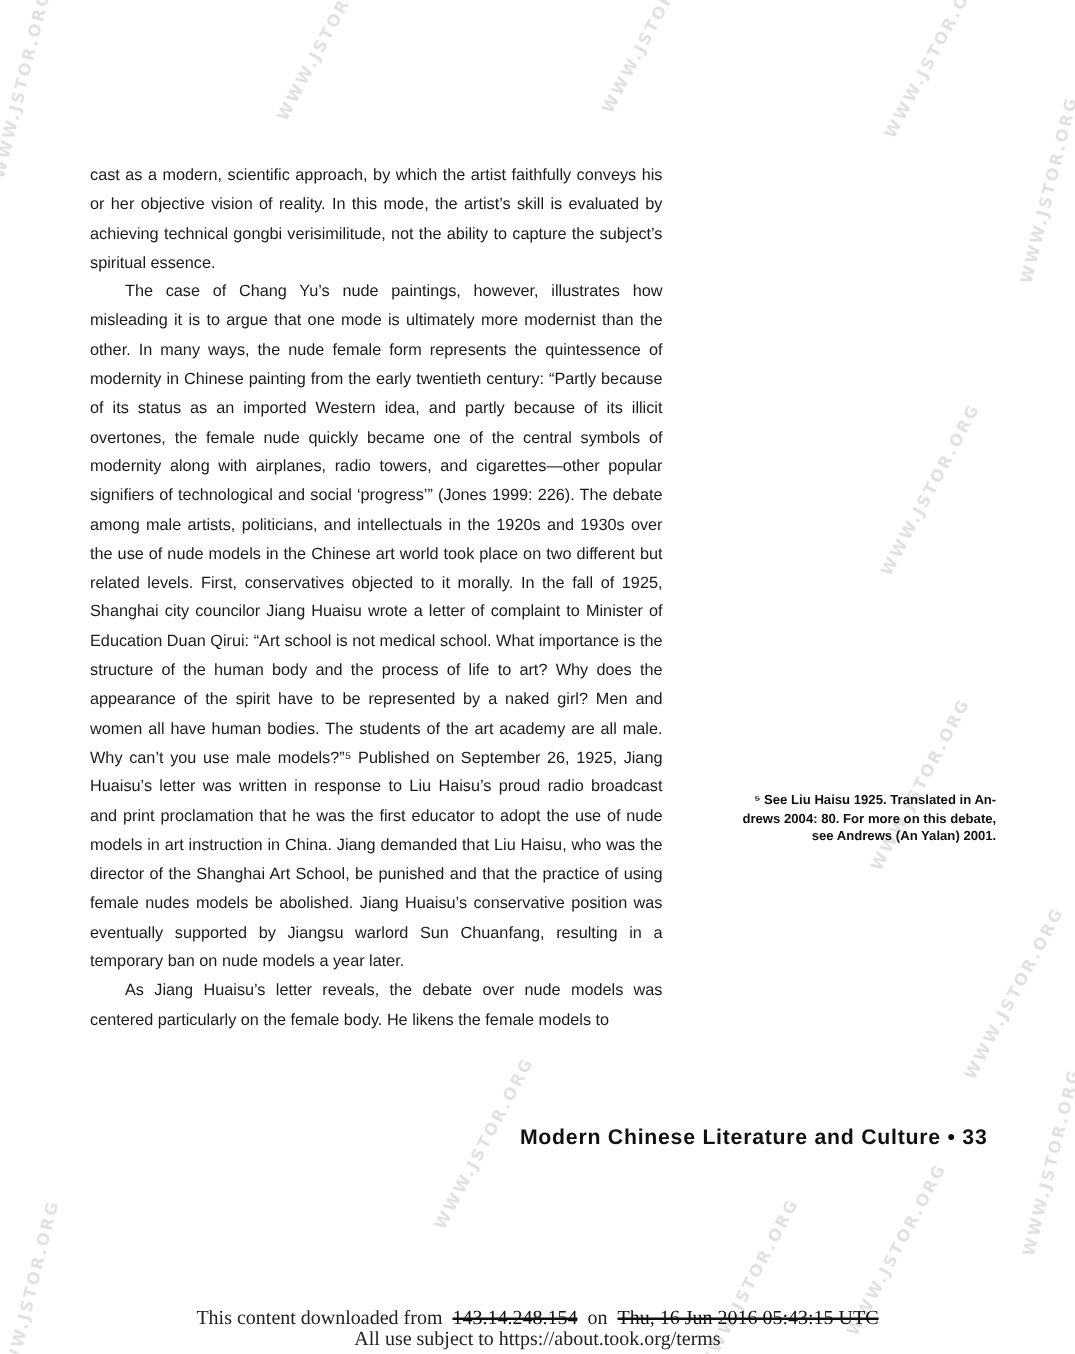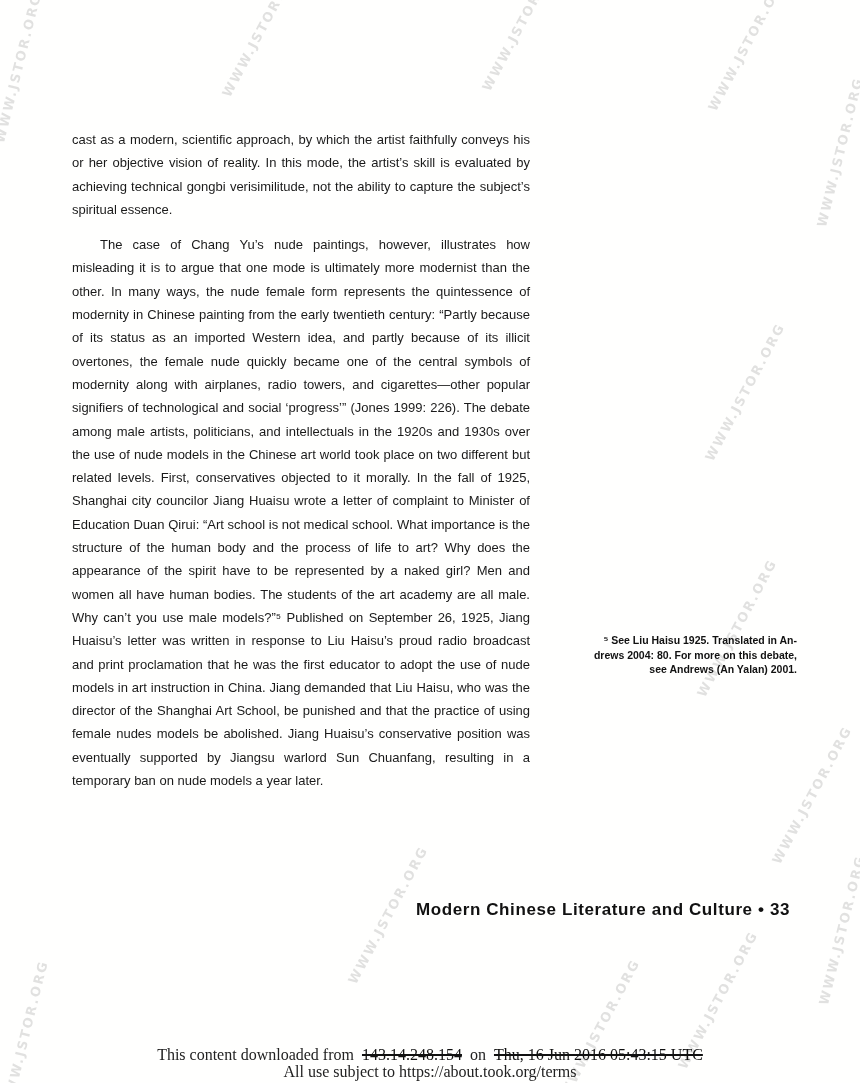--- a/index.html
+++ b/index.html
@@ -27,21 +27,21 @@
   
   .body-text{
     position:absolute;
     left:72px;top:128px;width:458px;
     font-size:13px;
     line-height:23.3px;
     text-align:justify;
     color:#1a1a1a;
   }
   .body-text p{margin:0;}
-  .body-text p.indent{text-indent:28px;margin-top:12px;}
+  .body-text p.indent{text-indent:28px;}
   .italic{}
   
   .sidenote{
     position:absolute;
     left:583px;top:633px;width:214px;
     font-size:10.5px;
     font-weight:700;
     line-height:14.6px;
     color:#111;
     white-space:pre-line;
@@ -89,20 +89,21 @@
   <div class="wm" style="left:812px;top:795px;">WWW.JSTOR.ORG</div>
   <div class="wm steep" style="left:842px;top:930px;">WWW.JSTOR.ORG</div>
   <div class="wm" style="left:388px;top:915px;">WWW.JSTOR.ORG</div>
   <div class="wm steep" style="left:25px;top:1035px;">WWW.JSTOR.ORG</div>
   <div class="wm" style="left:600px;top:1028px;">WWW.JSTOR.ORG</div>
   <div class="wm" style="left:718px;top:1000px;">WWW.JSTOR.ORG</div>
 
   <div class="body-text">
       <p class=""><span>cast as a modern, scientific approach, by which the artist faithfully conveys his or her objective vision of reality. In this mode, the artist’s skill is evaluated by achieving technical </span><span class="italic">gongbi</span><span> verisimilitude, not the ability to capture the subject’s spiritual essence.</span></p>
       <p class="indent"><span>The case of Chang Yu’s nude paintings, however, illustrates how misleading it is to argue that one mode is ultimately more modernist than the other. In many ways, the nude female form represents the quintessence of modernity in Chinese painting from the early twentieth century: “Partly because of its status as an imported Western idea, and partly because of its illicit overtones, the female nude quickly became one of the central symbols of modernity along with airplanes, radio towers, and cigarettes—other popular signifiers of technological and social ‘progress’” (Jones 1999: 226). The debate among male artists, politicians, and intellectuals in the 1920s and 1930s over the use of nude models in the Chinese art world took place on two different but related levels. First, conservatives objected to it morally. In the fall of 1925, Shanghai city councilor Jiang Huaisu wrote a letter of complaint to Minister of Education Duan Qirui: “Art school is not medical school. What importance is the structure of the human body and the process of life to art? Why does the appearance of the spirit have to be represented by a naked girl? Men and women all have human bodies. The students of the art academy are all male. Why can’t you use male models?”⁵ Published on September 26, 1925, Jiang Huaisu’s letter was written in response to Liu Haisu’s proud radio broadcast and print proclamation that he was the first educator to adopt the use of nude models in art instruction in China. Jiang demanded that Liu Haisu, who was the director of the Shanghai Art School, be punished and that the practice of using female nudes models be abolished. Jiang Huaisu’s conservative position was eventually supported by Jiangsu warlord Sun Chuanfang, resulting in a temporary ban on nude models a year later.</span></p>
+      <p class="indent"><span>As Jiang Huaisu’s letter reveals, the debate over nude models was centered particularly on the female body. He likens the female models to</span></p>
     </div>
 
   <div class="sidenote">⁵ See Liu Haisu 1925. Translated in An-
 drews 2004: 80. For more on this debate,
 see Andrews (An Yalan) 2001.</div>
 
   <div class="running-footer">Modern Chinese Literature and Culture • 33</div>
 
   <div class="notice">
     <div>

